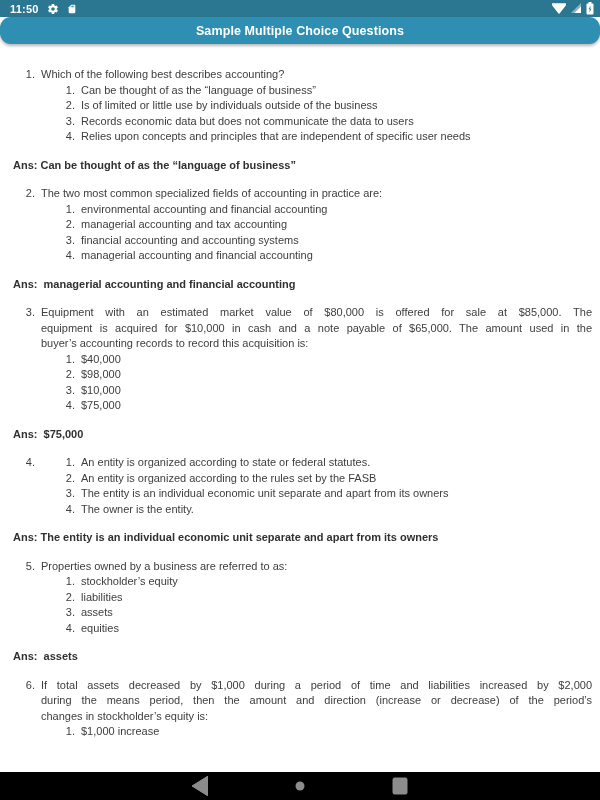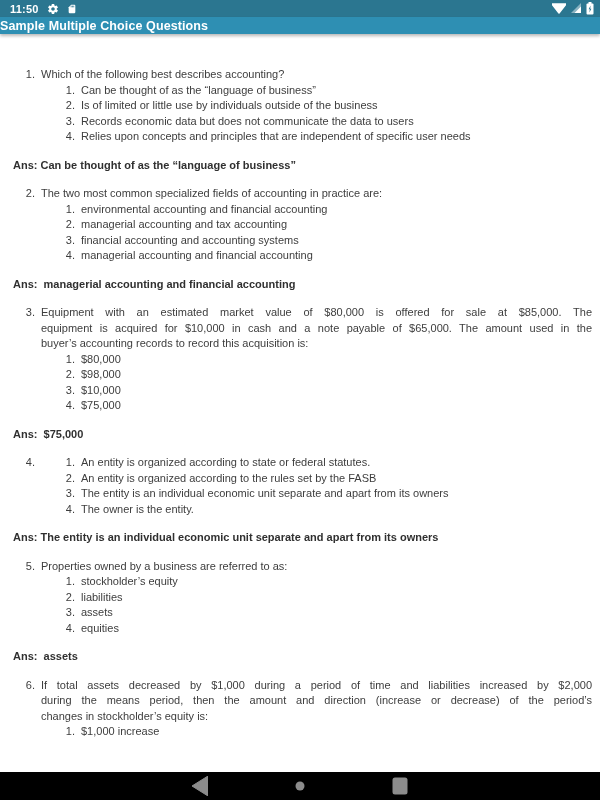--- a/index.html
+++ b/index.html
@@ -23,25 +23,26 @@
     color: #ffffff;
   }
   .sb-left { display: flex; align-items: flex-end; gap: 8px; flex: 1; }
   .sb-time { font-size: 11px; font-weight: bold; letter-spacing: 0.2px; }
   .sb-right { display: flex; align-items: center; gap: 4px; }
   .sb-icon { display: flex; align-items: center; }
 
   
   .app-bar {
     position: absolute; top: 17px; left: 0; right: 0;
-    height: 17px;
+    height: 27px;
     background: #2e8fb3;
-    display: flex; align-items: center; 
+    display: flex; align-items: center; justify-content: center;
     box-shadow: 0 2px 3px rgba(0,0,0,0.28);
     z-index: 2;
+    border-radius: 11px;
   }
   .app-title {
     color: #ffffff;
     font-size: 12.5px;
     font-weight: bold;
     letter-spacing: 0.1px;
   }
 
   
   .content {
@@ -161,21 +162,21 @@
           </ol>
           <div class="answer">Ans:  managerial accounting and financial accounting</div>
         </li>
         <li>
           <div>
             <div class="stem-line j">Equipment with an estimated market value of $80,000 is offered for sale at $85,000. The</div>
             <div class="stem-line j">equipment is acquired for $10,000 in cash and a note payable of $65,000. The amount used in the</div>
             <div class="stem-line">buyer’s accounting records to record this acquisition is:</div>
           </div>
           <ol class="options">
-            <li>$80,000</li>
+            <li>$40,000</li>
             <li>$98,000</li>
             <li>$10,000</li>
             <li>$75,000</li>
           </ol>
           <div class="answer">Ans:  $75,000</div>
         </li>
         <li>
           <ol class="options">
             <li>An entity is organized according to state or federal statutes.</li>
             <li>An entity is organized according to the rules set by the FASB</li>

